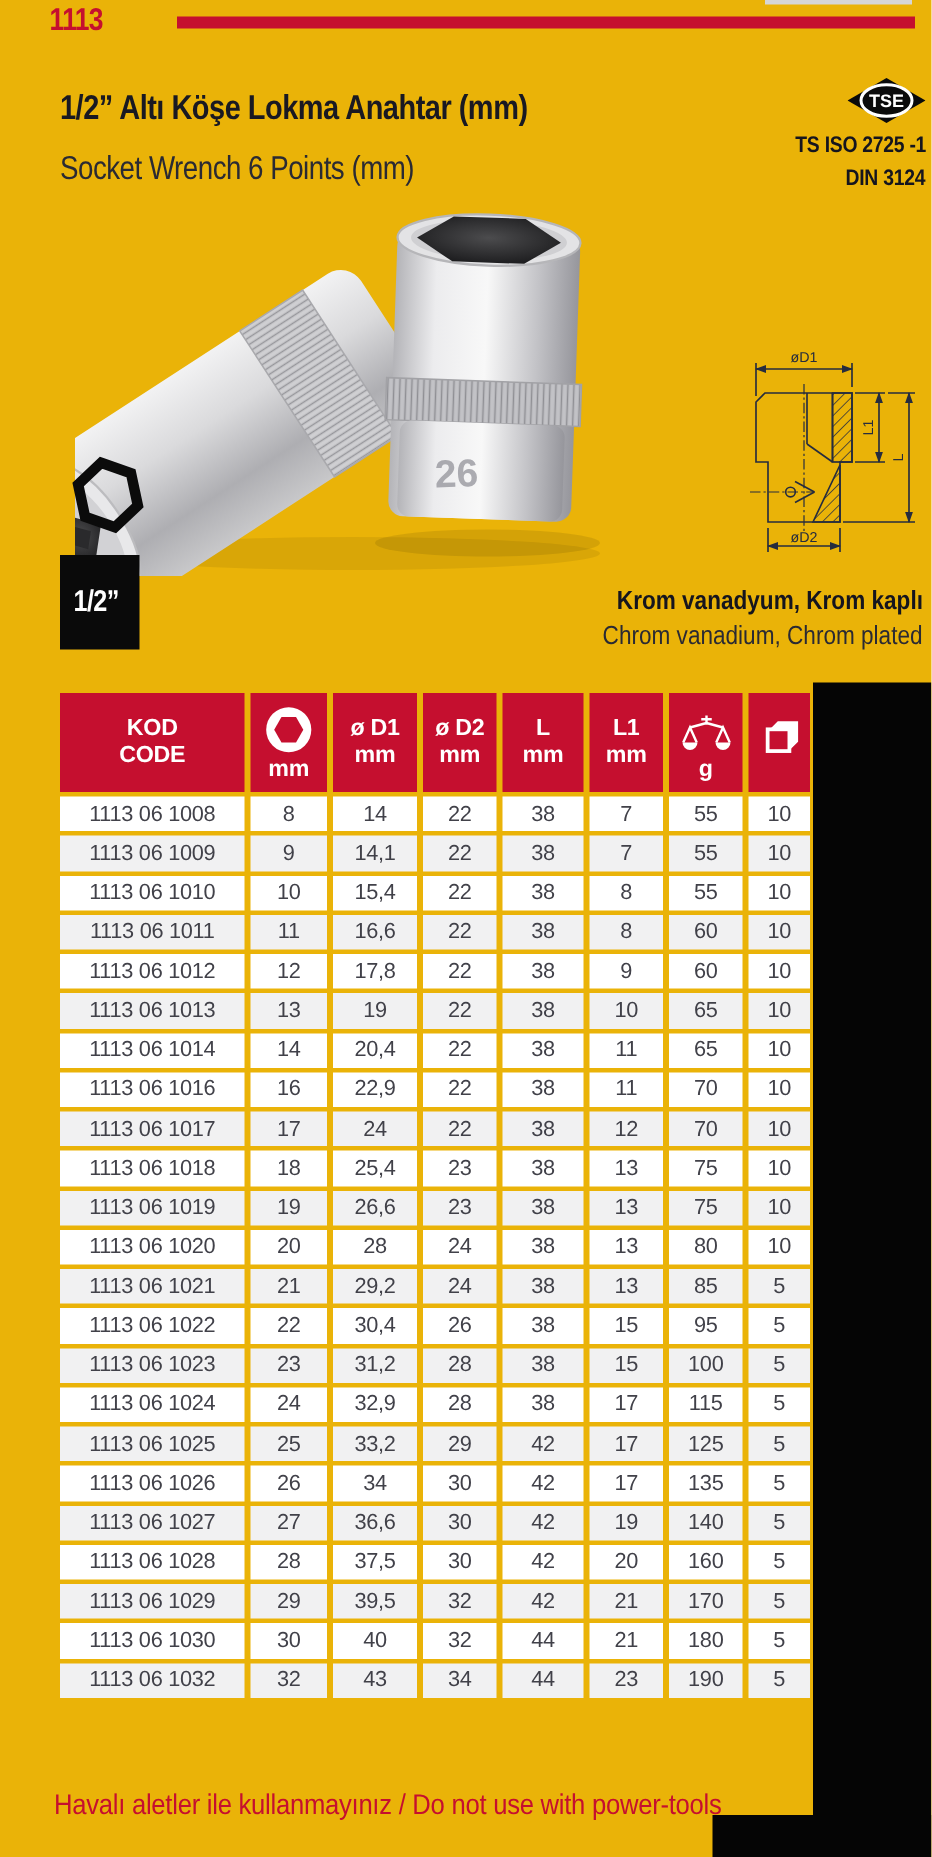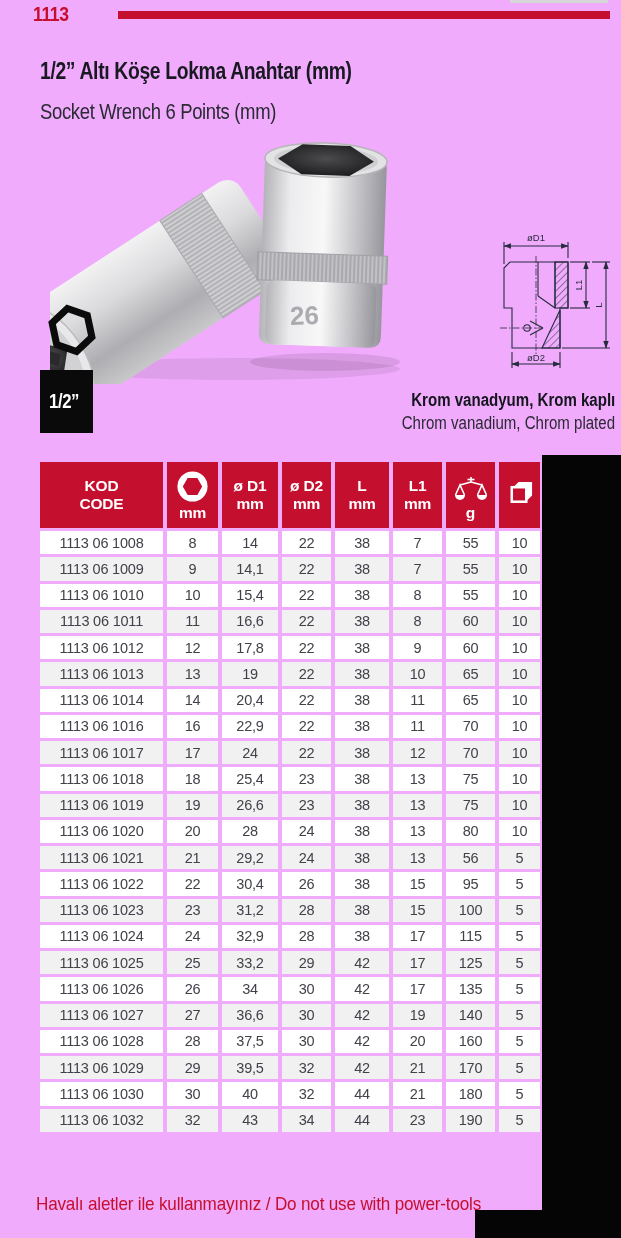--- a/index.html
+++ b/index.html
@@ -1,16 +1,16 @@
 <!DOCTYPE html>
 <html><head>
 <meta charset="utf-8">
 <style>
   html,body{margin:0;padding:0;background:#fff;}
-  .page{position:relative;width:621px;height:1238px;background:#f0abfc;overflow:hidden;
+  .page{position:relative;width:621px;height:1238px;background:#eab308;overflow:hidden;
         font-family:"Liberation Sans",sans-serif;color:#1d1d27;}
   .scx{display:inline-block;transform:scaleX(.84);transform-origin:0 50%;white-space:nowrap;}
   .scxr{display:inline-block;transform:scaleX(.86);transform-origin:100% 50%;white-space:nowrap;}
 
   .page-code{position:absolute;left:33px;top:2px;font-size:21px;font-weight:700;
              color:#c50f2f;letter-spacing:-.5px;}
   .redbar{position:absolute;left:118px;top:11px;width:492px;height:8px;background:#c50f2f;}
   .graystrip{position:absolute;left:510px;top:0;width:98px;height:3px;background:#d6d6d6;}
 
   .title-tr{position:absolute;left:40px;top:58px;font-size:23px;font-weight:700;
@@ -53,20 +53,29 @@
 
 <div class="page">
 
   <div class="page-code"><span class="scx">1113</span></div>
   <div class="redbar"></div>
   <div class="graystrip"></div>
 
   <h1 class="title-tr"><span class="scx">1/2” Altı Köşe Lokma Anahtar (mm)</span></h1>
   <h2 class="title-en"><span class="scx">Socket Wrench 6 Points (mm)</span></h2>
 
+  <div class="standards">
+    <svg class="logo" width="52" height="30" viewBox="0 0 52 30">
+      <polygon points="26,0 52,15 26,30 0,15" fill="#0a0a0a"></polygon>
+      <ellipse cx="26" cy="15" rx="17" ry="10.5" fill="#0a0a0a" stroke="#ffffff" stroke-width="2"></ellipse>
+      <text x="26" y="19.5" text-anchor="middle" font-family="Liberation Sans, sans-serif" font-size="12" font-weight="700" fill="#ffffff">TSE</text>
+    </svg>
+    <div class="std-line"><span class="scxr">TS ISO 2725 -1</span></div>
+    <div class="std-line"><span class="scxr">DIN 3124</span></div>
+  </div>
 
   <svg class="photo" width="390" height="258" viewBox="0 0 390 258">
     <defs>
       <linearGradient id="metV" x1="0" y1="0" x2="0" y2="1">
         <stop offset="0" stop-color="#f2f2f3"></stop>
           <stop offset=".35" stop-color="#dadadc"></stop>
         <stop offset=".72" stop-color="#aeaeb2"></stop>
           <stop offset="1" stop-color="#c8c8ca"></stop>
       </linearGradient>
       <linearGradient id="metH" x1="0" y1="0" x2="1" y2="0">
@@ -374,21 +383,21 @@
       <td>80</td>
       <td>10</td>
     </tr>
         <tr class="alt">
       <td>1113 06 1021</td>
       <td>21</td>
       <td>29,2</td>
       <td>24</td>
       <td>38</td>
       <td>13</td>
-      <td>56</td>
+      <td>85</td>
       <td>5</td>
     </tr>
         <tr>
       <td>1113 06 1022</td>
       <td>22</td>
       <td>30,4</td>
       <td>26</td>
       <td>38</td>
       <td>15</td>
       <td>95</td>

